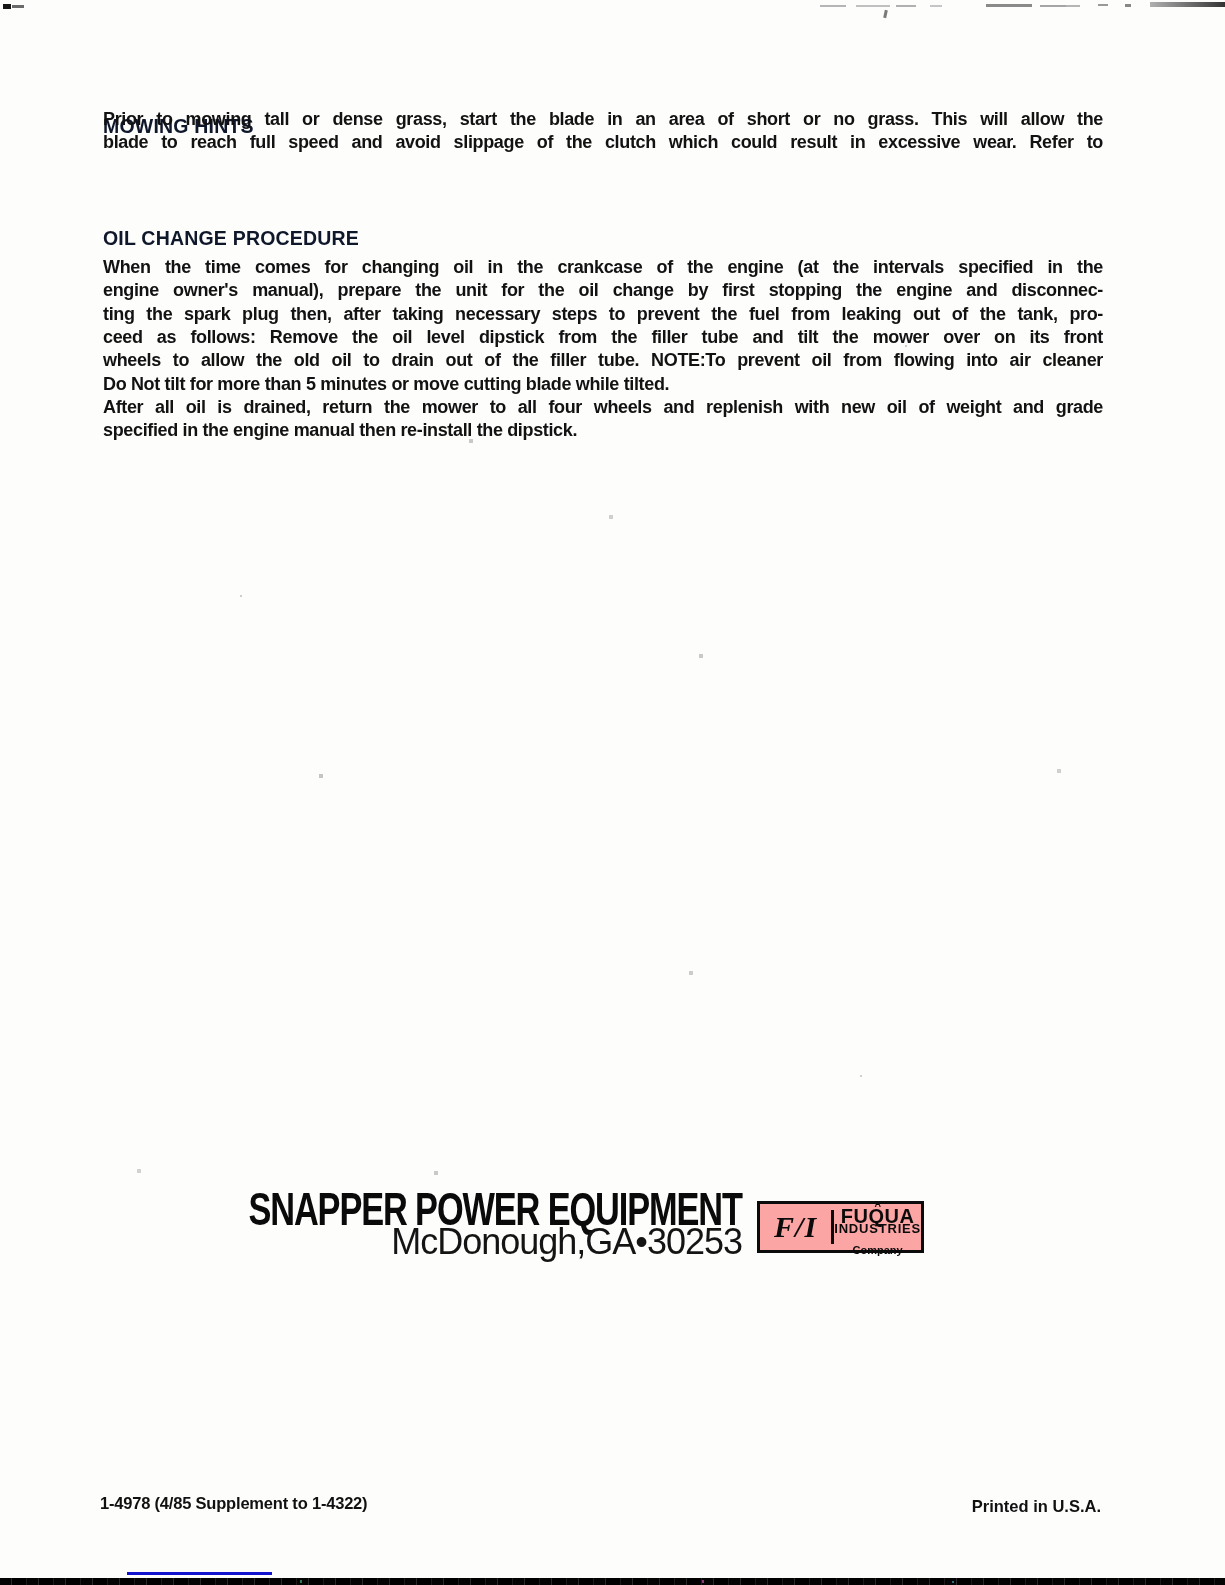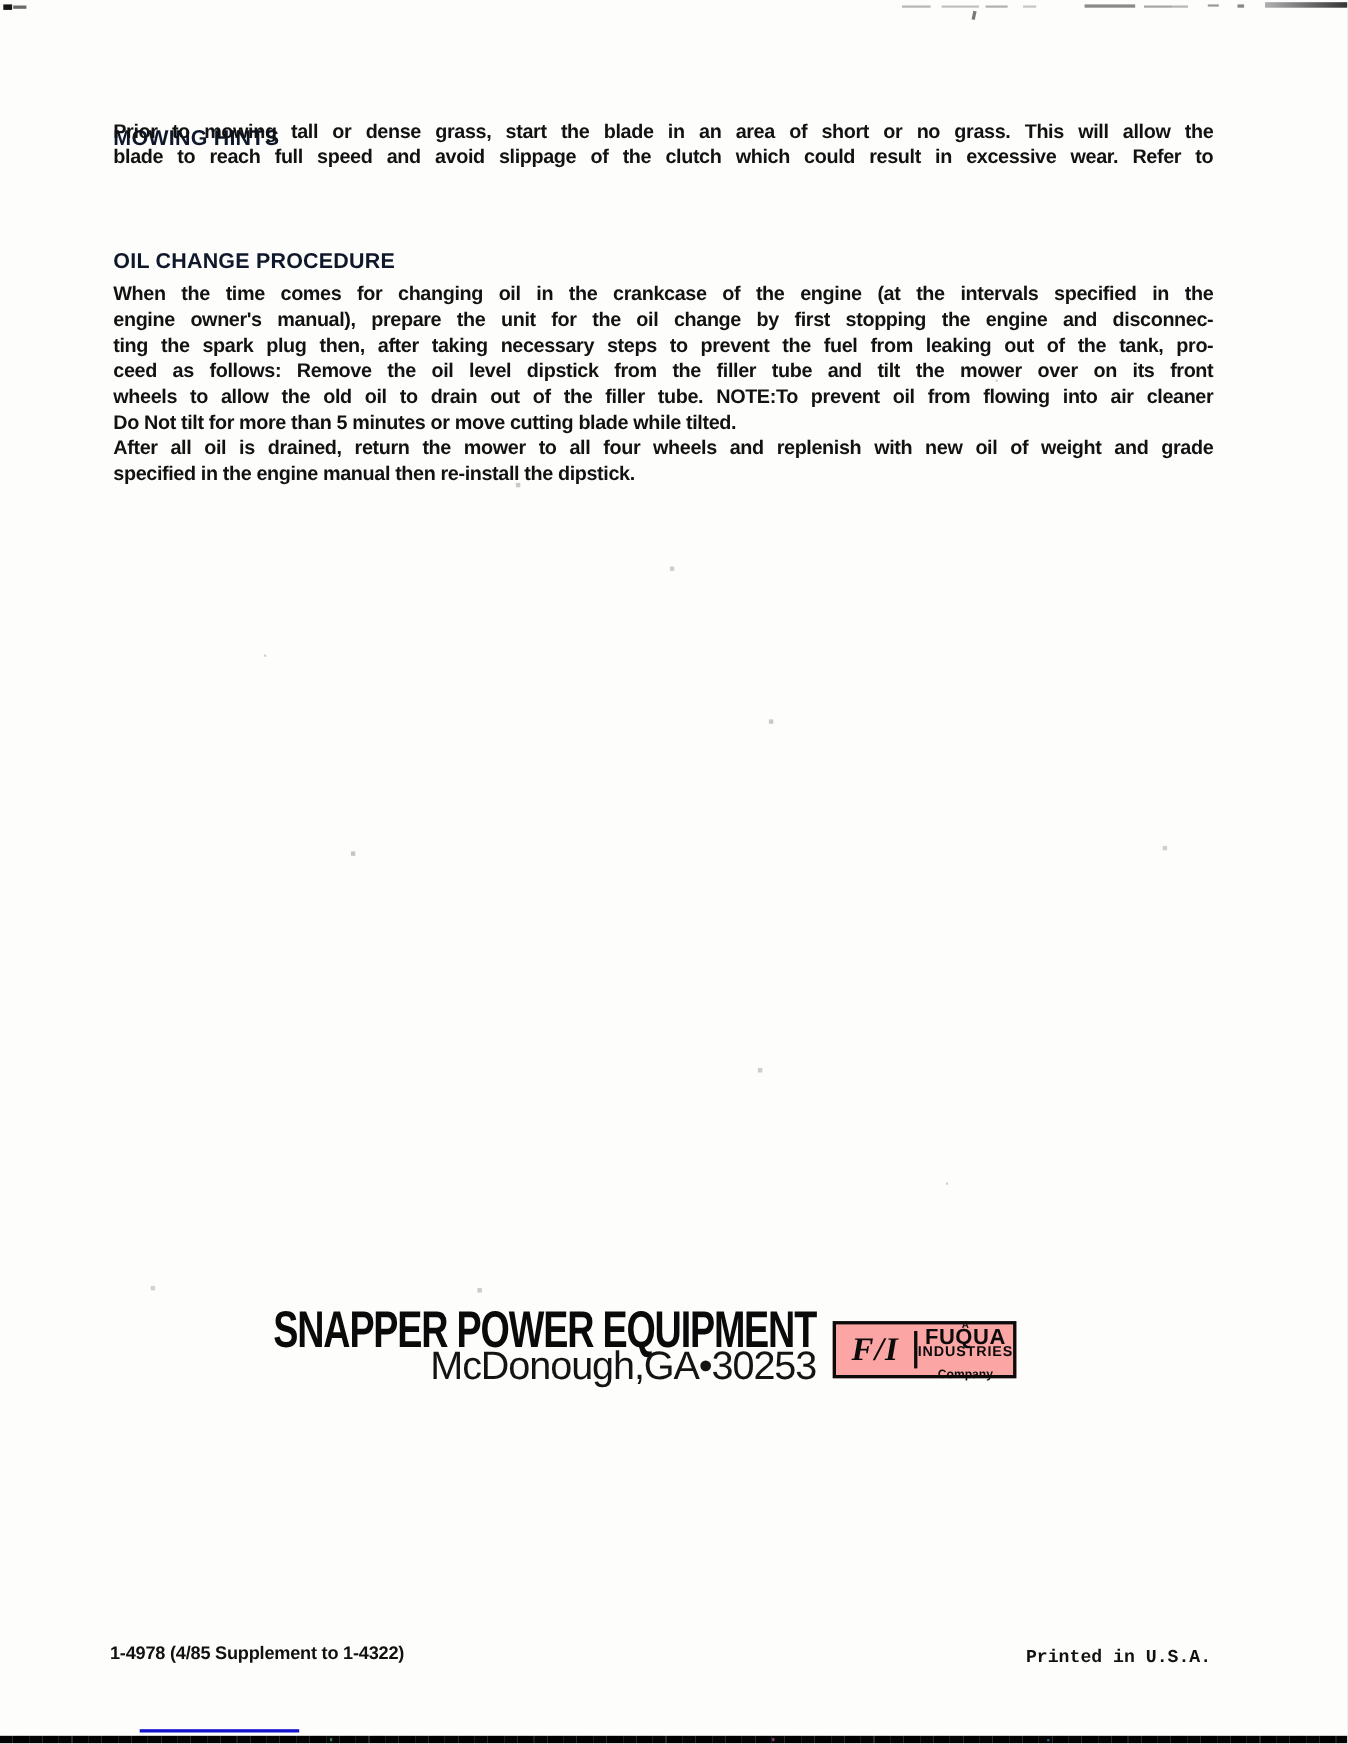--- a/index.html
+++ b/index.html
@@ -63,21 +63,21 @@
   }
   .fq-a    { font-size: 9px;  line-height: 8px;  font-weight: bold; }
   .fq-name { font-size: 20px; line-height: 17px; font-weight: bold; letter-spacing: 0.5px; }
   .fq-ind  { font-size: 13px; line-height: 8px; font-weight: bold; letter-spacing: 0.8px; }
   .fq-co   { font-size: 11px; line-height: 11px; font-weight: bold; margin-top: 12px; }
 
   
   .footer-left  { position: absolute; left: 100px;  top: 1494px;
                   font-size: 16.5px; font-weight: bold; letter-spacing: -0.2px; }
   .footer-right { position: absolute; right: 124px; top: 1497px;
-                  font-size: 16.5px; font-weight: bold; font-family: Liberation Mono, monospace; }
+                  font-size: 16.5px; font-weight: bold; }
 
   
   .artifact { position: absolute; }
   .mark-tl-1 { left: 3px;  top: 4px;  width: 8px;  height: 5px; background: #161616; }
   .mark-tl-2 { left: 12px; top: 5px;  width: 12px; height: 3px; background: #6a6a6a; }
 
   .d1 { left: 820px;  top: 5px; width: 26px; height: 2px; background: #b5b5b5; }
   .d2 { left: 856px;  top: 5px; width: 34px; height: 2px; background: #c0c0c0; }
   .d3 { left: 896px;  top: 5px; width: 20px; height: 2px; background: #b0b0b0; }
   .d4 { left: 930px;  top: 5px; width: 12px; height: 2px; background: #c5c5c5; }

